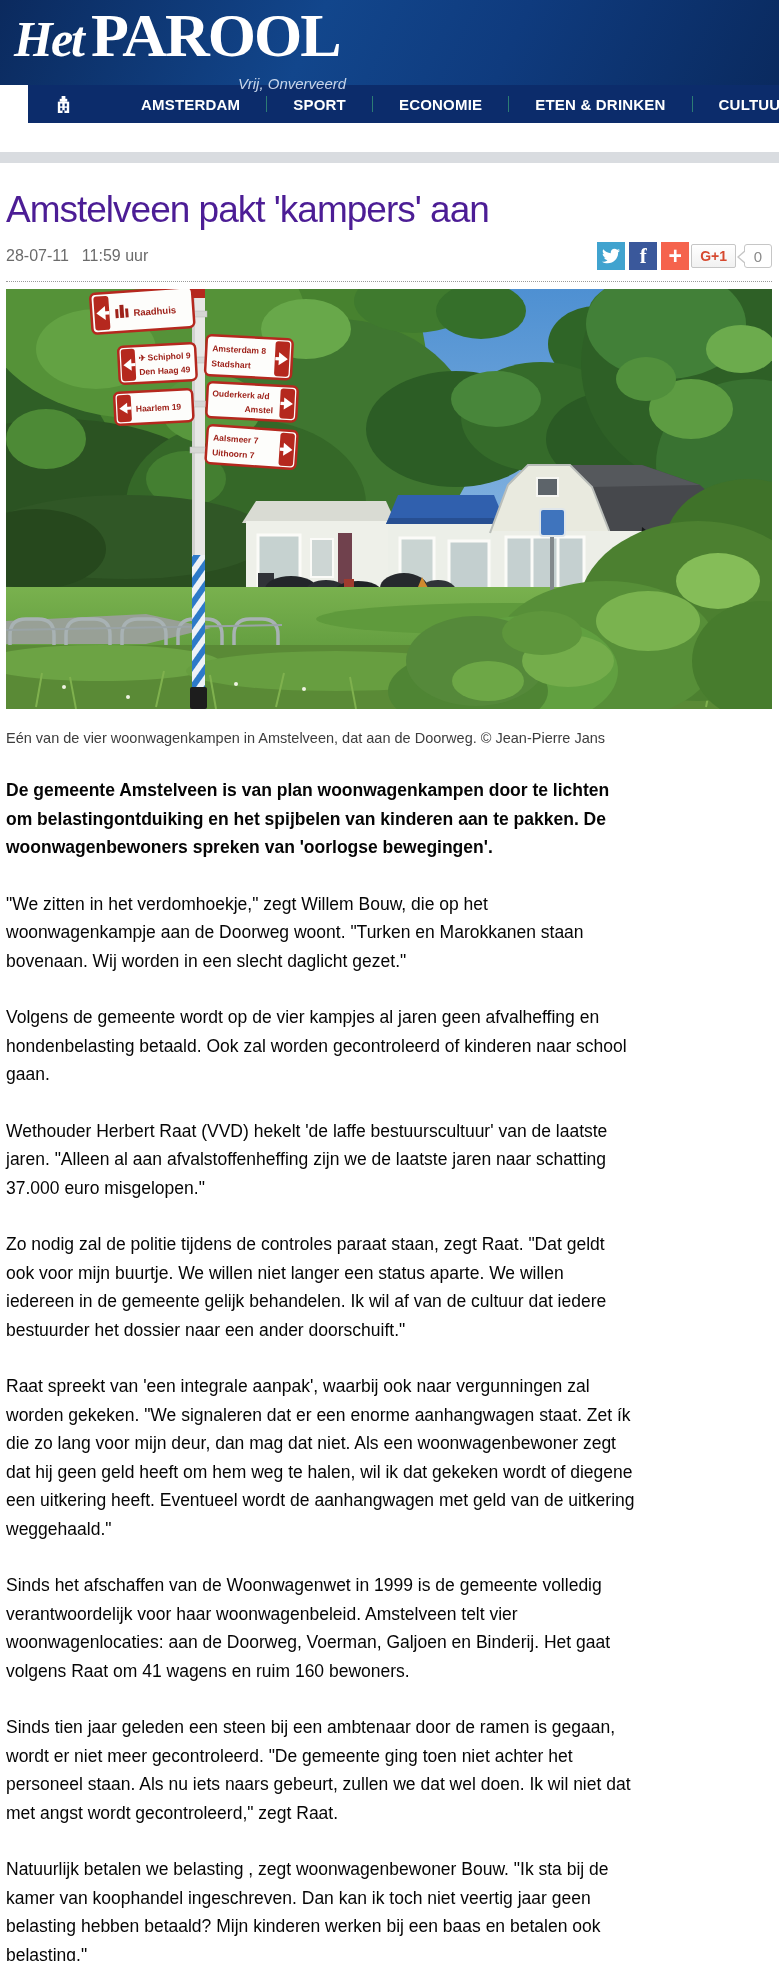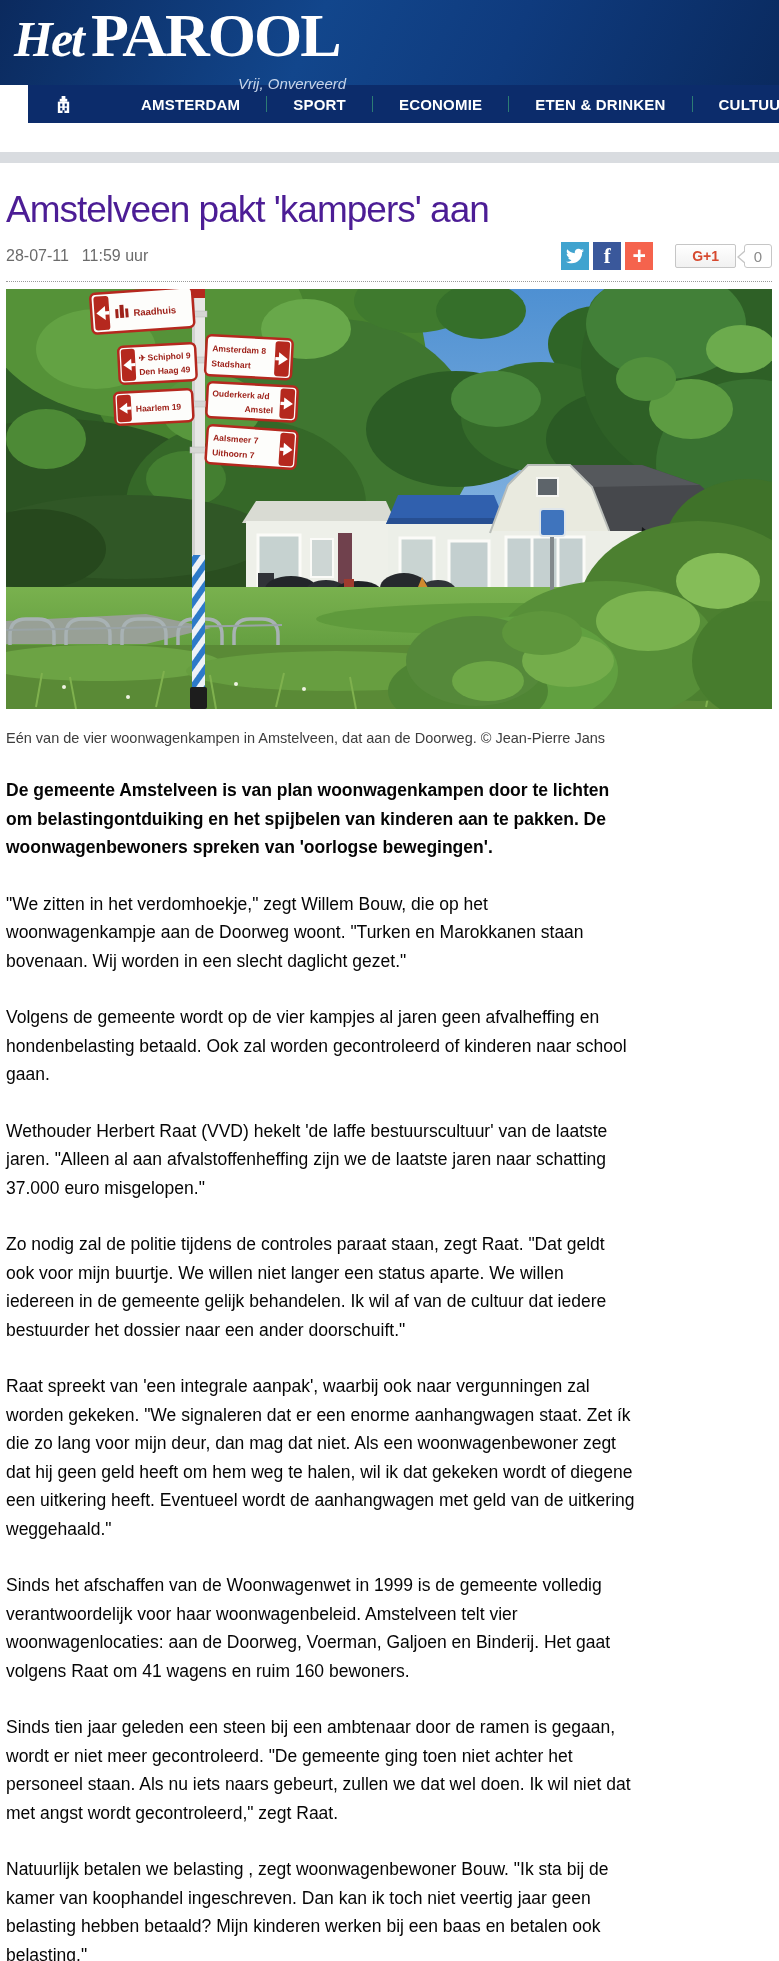--- a/index.html
+++ b/index.html
@@ -48,21 +48,21 @@
   .date .time{ margin-left:13px; }
   .share{ display:flex; align-items:center; }
   .share-btn{
     width:28px; height:28px; margin-left:4px; display:flex; align-items:center; justify-content:center;
     cursor:pointer; color:#fff;
   }
   .twitter{ background:#40a3cf; }
   .facebook{ background:#3a589b; font-weight:bold; font-size:21px; font-family:"Liberation Serif",serif; }
   .addthis{ background:#f5634d; font-weight:bold; font-size:23px; line-height:1; }
   .gplus{
-    height:24px; margin-left:22px; padding:0 16px; display:flex; align-items:center;
+    height:24px; margin-left:2px; padding:0 8px; display:flex; align-items:center;
     border:1px solid #c6c6c6; border-radius:2px; background:linear-gradient(#ffffff,#f1f1f1);
     color:#d6492f; font-weight:bold; font-size:14px; cursor:pointer;
   }
   .bubble{
     position:relative; height:24px; min-width:28px; margin-left:8px; padding:0 6px;
     border:1px solid #c6c6c6; border-radius:3px; background:#fff;
     color:#8a8a8a; font-size:15px; display:flex; align-items:center; justify-content:center;
   }
   .bubble::before{ content:""; position:absolute; left:-8px; top:5px; border:7px solid transparent; border-right:8px solid #c6c6c6; border-left:none; }
   .bubble::after{ content:""; position:absolute; left:-6px; top:6px; border:6px solid transparent; border-right:7px solid #fff; border-left:none; }

